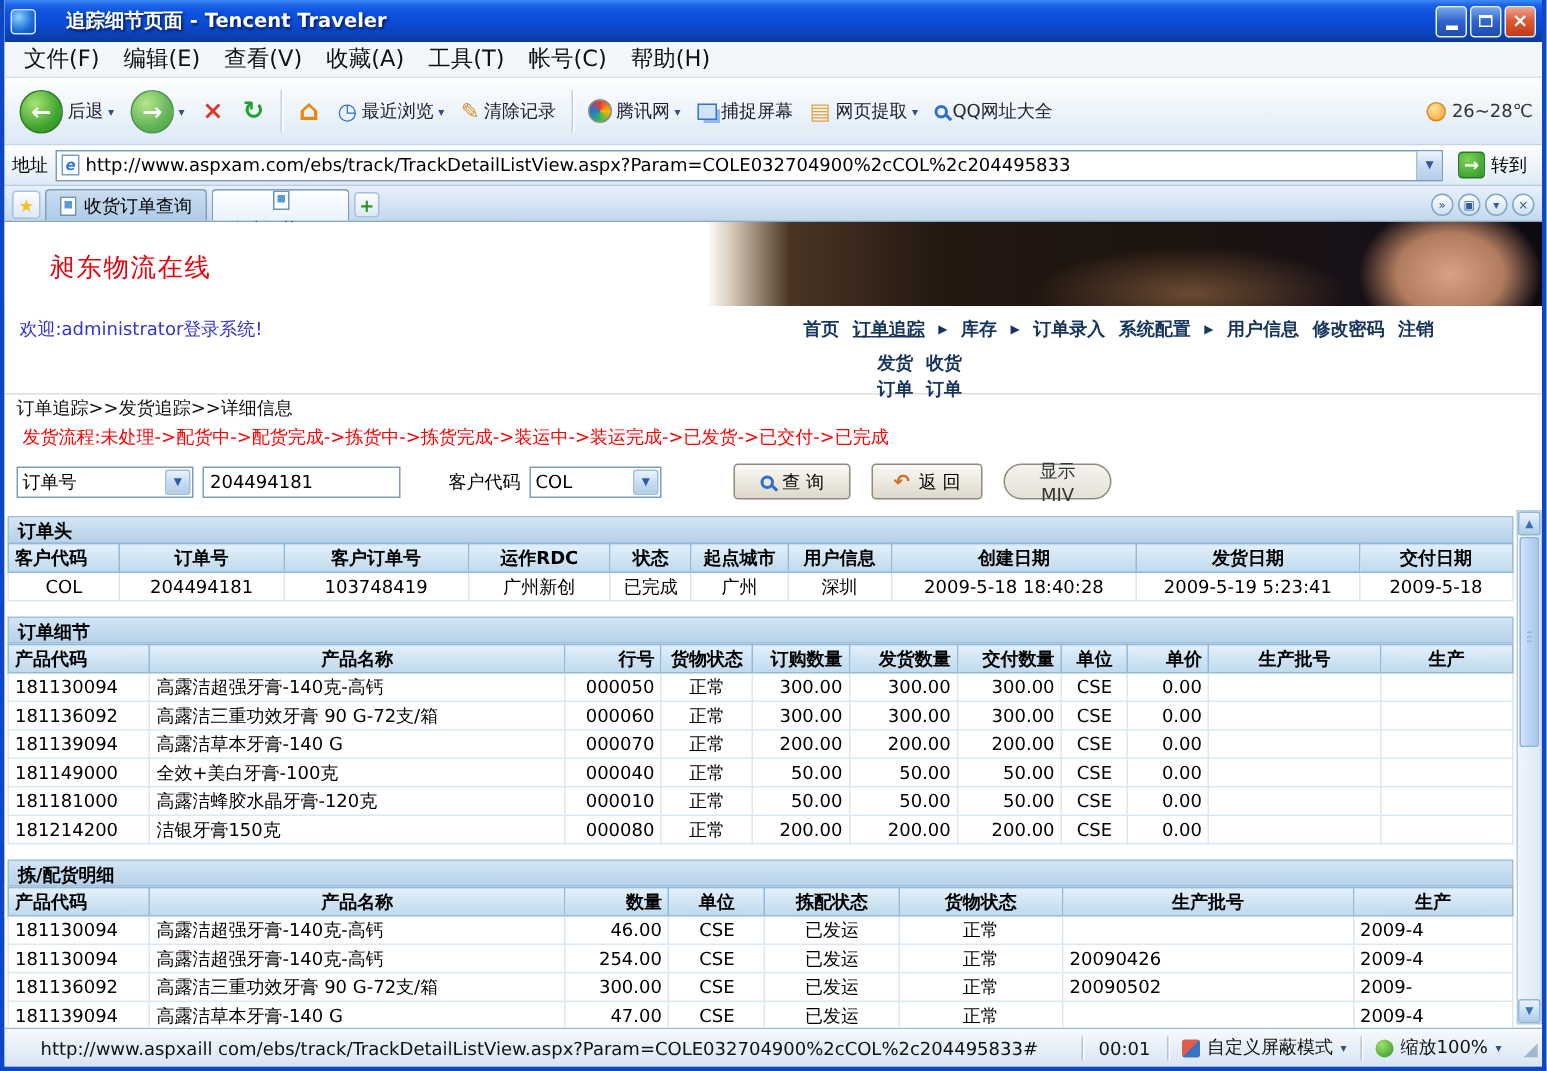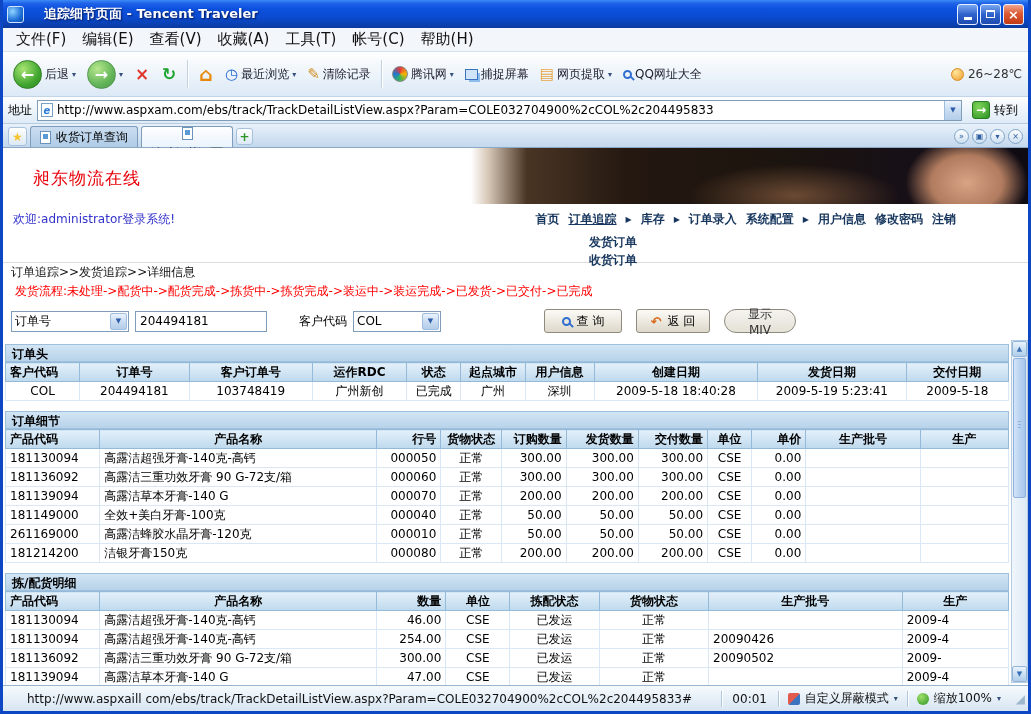--- a/index.html
+++ b/index.html
@@ -90,36 +90,36 @@
       radial-gradient(ellipse 85px 65px at 89% 62%, #D8A285 0%, #B07B5E 42%, rgba(60,35,25,0) 72%),
       radial-gradient(ellipse 150px 45px at 58% 85%, #6B4A33 0%, rgba(40,25,15,0) 70%),
       linear-gradient(90deg,#FFFFFF 0%,#D8C9B8 3%,#4A3524 10%,#241811 28%,#1C140E 55%,#171017 78%,#0E0A12 100%);}
   .navrow{height:30px;display:flex;align-items:center;padding:0 10px;}
   .welcome{color:#3333CC;}
   .mainnav{margin-left:auto;display:flex;align-items:center;gap:9px;padding-right:62px;}
   .nav-link{color:#17365D;font-weight:bold;text-decoration:none;cursor:pointer;}
   .nav-link.active{text-decoration:underline;}
   .nav-arrow{color:#17365D;font-size:8px;}
   .subnav-row{height:28px;position:relative;}
-  .subnav{position:absolute;left:578px;top:0;width:64px;text-align:center;display:flex;flex-direction:column;gap:1px;}
+  .subnav{position:absolute;left:578px;top:0;width:64px;text-align:center;display:flex;gap:1px;}
   .subnav a{color:#17365D;font-weight:bold;text-decoration:none;font-size:12px;cursor:pointer;}
   .breadcrumb{height:18px;line-height:18px;padding-left:8px;border-top:1px solid #DDD;color:#111;}
   .flow{height:22px;line-height:22px;padding-left:12px;color:#F00;}
   .formrow{height:38px;display:flex;align-items:center;padding-left:8px;}
   .xp-select{display:flex;align-items:center;width:118px;height:21px;border:1px solid #7F9DB9;background:#fff;flex:none;}
   .xp-select .val{flex:1;padding:0 3px;white-space:nowrap;overflow:hidden;}
   .xp-select .arrow{width:17px;height:17px;margin:1px;background:linear-gradient(#EAF3FD,#C9DCF2 50%,#B4CDE8);
     border:1px solid #9EBEE0;border-radius:2px;display:flex;align-items:center;justify-content:center;font-size:7px;color:#2C5BA8;}
   .xp-input{width:132px;height:21px;border:1px solid #7F9DB9;font-size:12px;padding:0 4px;font-family:inherit;margin-left:6px;}
   .f-label{margin-left:32px;}
   .sel2{margin-left:6px;width:88px;}
   .xp-btn{display:inline-flex;align-items:center;justify-content:center;gap:6px;height:24px;padding:0 12px;
     border:1px solid #8E8A7E;border-radius:3px;background:linear-gradient(#FBFAF7,#EEEBE2 45%,#DDD8CA);
     font-size:12px;font-family:inherit;cursor:pointer;}
-  .btn-search{margin-left:103px;width:78px;}
+  .btn-search{margin-left:48px;width:78px;}
   .btn-return{margin-left:14px;width:74px;}
   .btn-miv{margin-left:14px;width:72px;color:#333;background:linear-gradient(#F4F3EF,#E4E1D6);border-radius:12px;}
   .ret-ico{color:#D86A1E;font-weight:bold;font-size:13px;}
   .content{padding:2px 19px 0 2px;}
   .section-bar{height:18px;line-height:18px;margin-top:2px;padding-left:6px;font-weight:bold;
     background:linear-gradient(#D2E5F4,#B7D2E9);border:1px solid #9FC0DC;}
   .gap8{height:8px;}
   .data-table{width:100%;border-collapse:collapse;table-layout:fixed;font-size:12px;border:1px solid #94B9D9;}
   .data-table th{background:linear-gradient(#E3F0FA,#BED9ED);border:1px solid #94B9D9;font-weight:bold;height:19px;
     padding:0 4px;overflow:hidden;white-space:nowrap;text-align:center;}
@@ -450,21 +450,21 @@
               <td>正常</td>
               <td>50.00</td>
               <td>50.00</td>
               <td>50.00</td>
               <td>CSE</td>
               <td>0.00</td>
               <td></td>
               <td></td>
             </tr>
             <tr>
-              <td>261169000</td>
+              <td>181181000</td>
               <td>高露洁蜂胶水晶牙膏-120克</td>
               <td>000010</td>
               <td>正常</td>
               <td>50.00</td>
               <td>50.00</td>
               <td>50.00</td>
               <td>CSE</td>
               <td>0.00</td>
               <td></td>
               <td></td>

